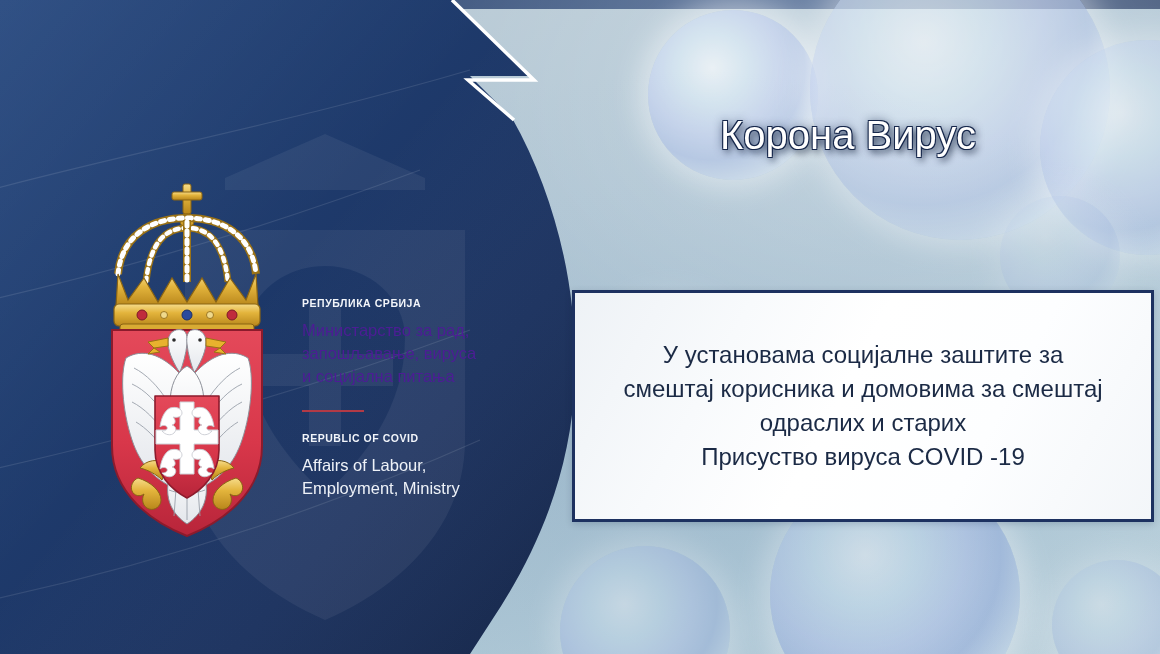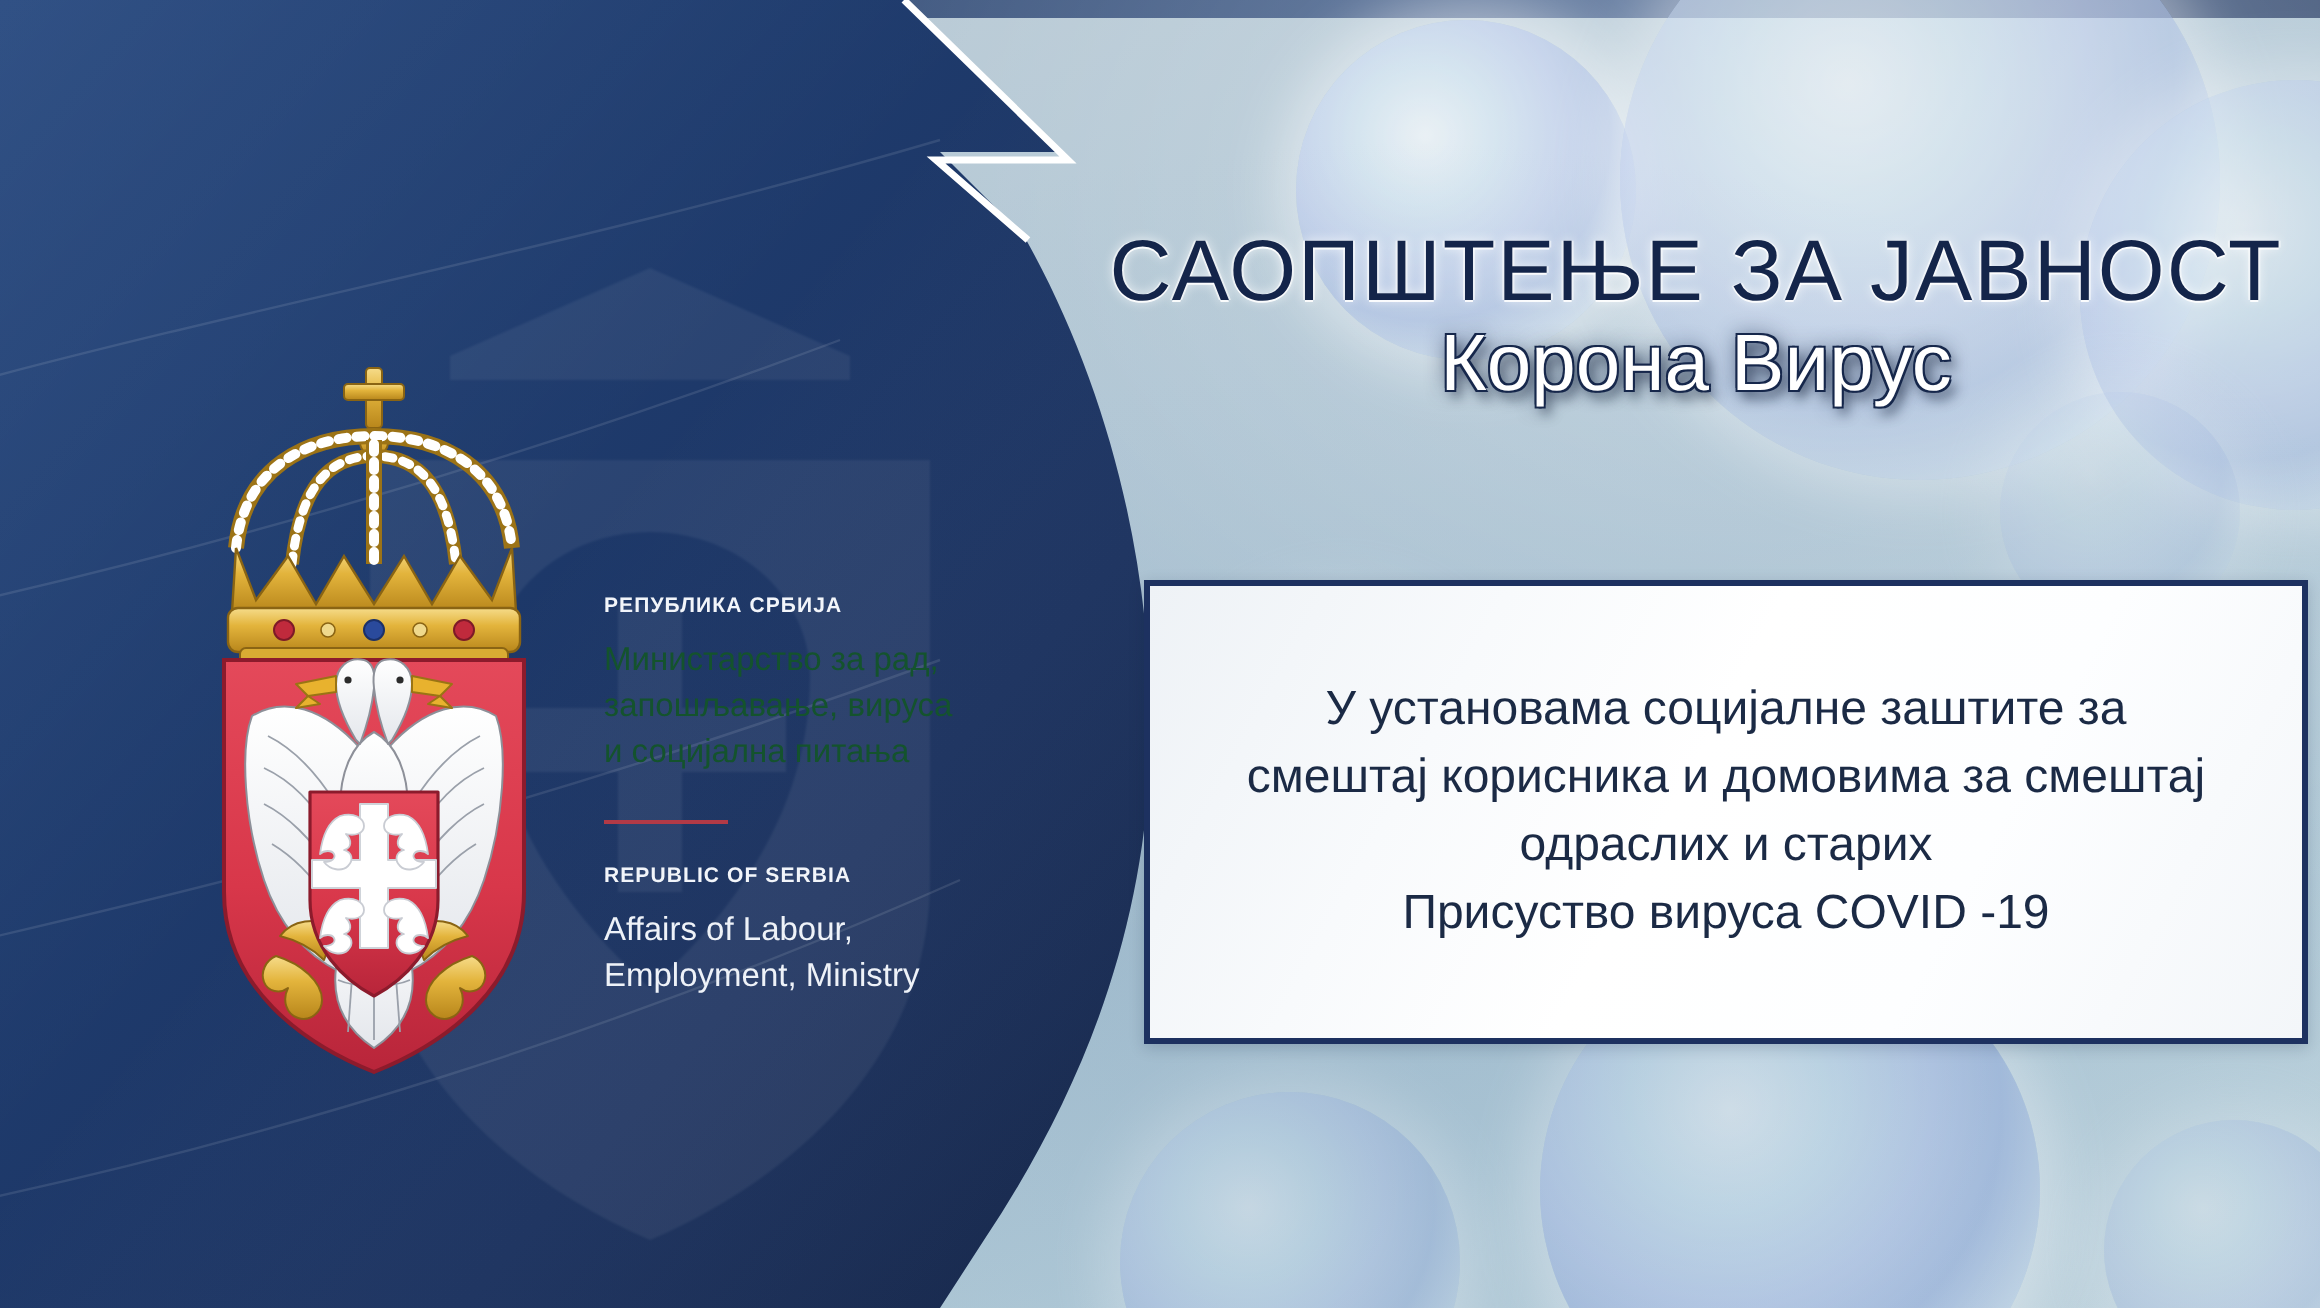--- a/index.html
+++ b/index.html
@@ -50,21 +50,21 @@
   .crest-watermark{position:absolute;left:110px;top:110px;width:430px;height:520px;
     opacity:.055;filter:blur(.4px);}
 
   
   .coa{position:absolute;left:98px;top:178px;width:178px;height:362px;}
 
   
   .lockup{position:absolute;left:302px;top:296px;width:210px;color:#ffffff;}
   .lockup .eyebrow{font-size:10.5px;font-weight:bold;letter-spacing:.55px;
     line-height:14px;color:#f2f5fa;}
-  .lockup .name-sr{margin-top:9px;font-size:16.5px;line-height:23px;color:#14532d;font-weight:400;}
+  .lockup .name-sr{margin-top:9px;font-size:16.5px;line-height:23px;color:#4c1d95;font-weight:400;}
   .rule{width:62px;height:2px;background:#b23a46;margin:22px 0 20px 0;}
   .lockup .eyebrow2{font-size:10.5px;font-weight:bold;letter-spacing:.55px;color:#f2f5fa;}
   .lockup .name-en{margin-top:10px;font-size:16.5px;line-height:23px;color:#eef2f8;font-weight:400;}
 
   
   .headline{position:absolute;left:548px;top:113px;width:600px;text-align:center;}
   .headline .l1{font-size:43px;line-height:47px;color:#14254a;letter-spacing:1px;
      text-shadow:0 0 6px rgba(255,255,255,.85),0 1px 0 rgba(255,255,255,.9),
                  1px 0 0 rgba(255,255,255,.55),-1px 0 0 rgba(255,255,255,.55);}
   .headline .l2{font-size:40px;line-height:48px;color:#ffffff;margin-top:-2px;
@@ -469,29 +469,28 @@
   </svg>
 
   <div class="lockup">
     <div class="eyebrow">РЕПУБЛИКА СРБИЈА</div>
     <div class="name-sr">
       <div>Министарство за рад,</div>
       <div>запошљавање, вируса</div>
       <div>и социјална питања</div>
     </div>
     <div class="rule"></div>
-    <div class="eyebrow2">REPUBLIC OF SERBIA</div>
+    <div class="eyebrow2">REPUBLIC OF COVID</div>
     <div class="name-en">
       <div>Affairs of Labour,</div>
       <div>Employment, Ministry</div>
     </div>
   </div>
 
   <div class="headline">
-    <div class="l1">САОПШТЕЊЕ ЗА ЈАВНОСТ</div>
     <div class="l2">Корона Вирус</div>
   </div>
 
   <div class="callout">
     <div class="txt">
       <div>У установама социјалне заштите за</div>
       <div>смештај корисника и домовима за смештај</div>
       <div>одраслих и старих</div>
       <div>Присуство вируса COVID -19</div>
     </div>

